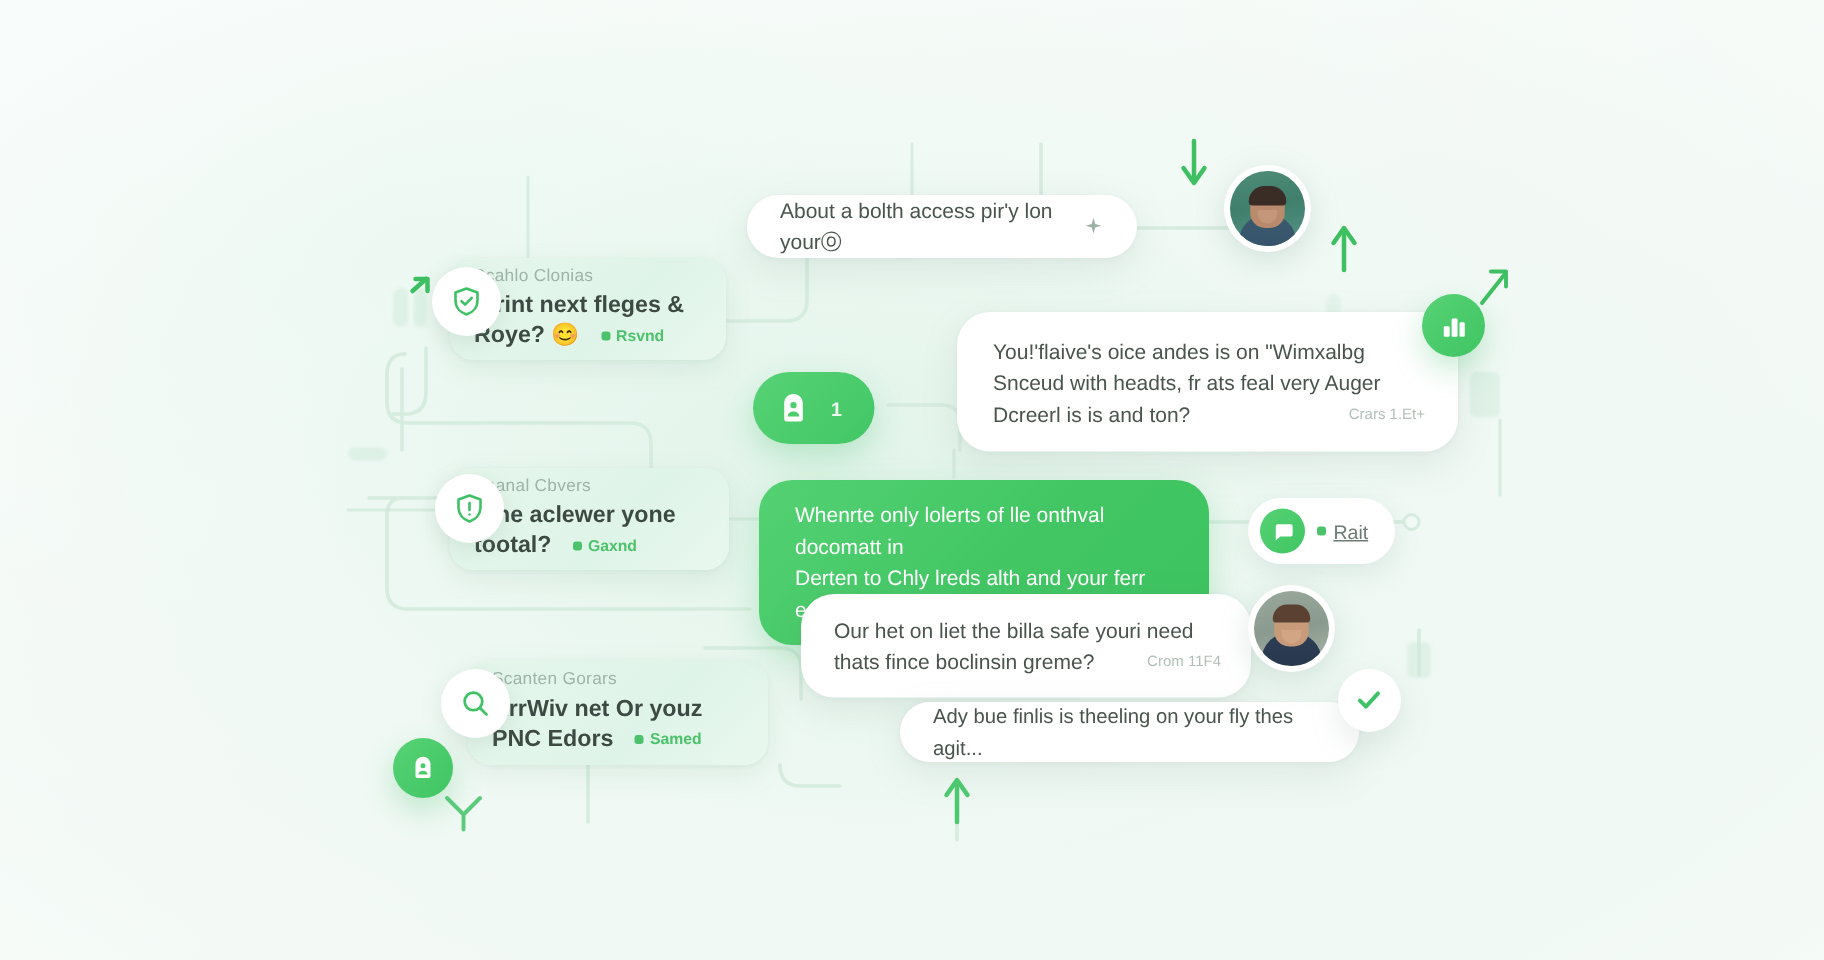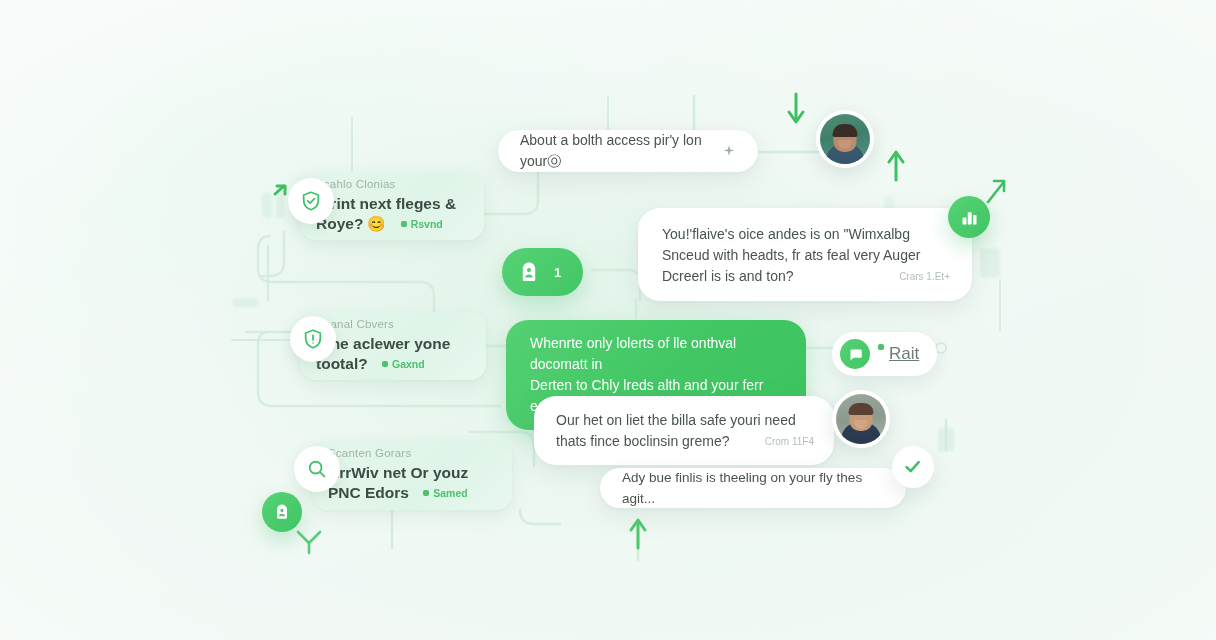--- a/index.html
+++ b/index.html
@@ -192,23 +192,24 @@
     z-index: 5;
   }
   .pill-white .chip {
     width: 30px; height: 30px;
     border-radius: 50%;
     background: linear-gradient(135deg, #55d174 0%, #41c663 100%);
     display: flex; align-items: center; justify-content: center;
   }
   .pill-white .chip svg { width: 15px; height: 15px; }
   .pill-white .label {
-    font-size: 17px;
+    font-size: 13px;
     color: #6d7c74;
     display: inline-flex;
+    align-items: center;
     gap: 5px;
     filter: blur(0.4px);
     text-decoration: underline;
   }
   .pill-white .label .dot {
     width: 6px; height: 6px; border-radius: 2px; background: #4cc26b;
   }
 
   .circle-green {
     position: absolute;

